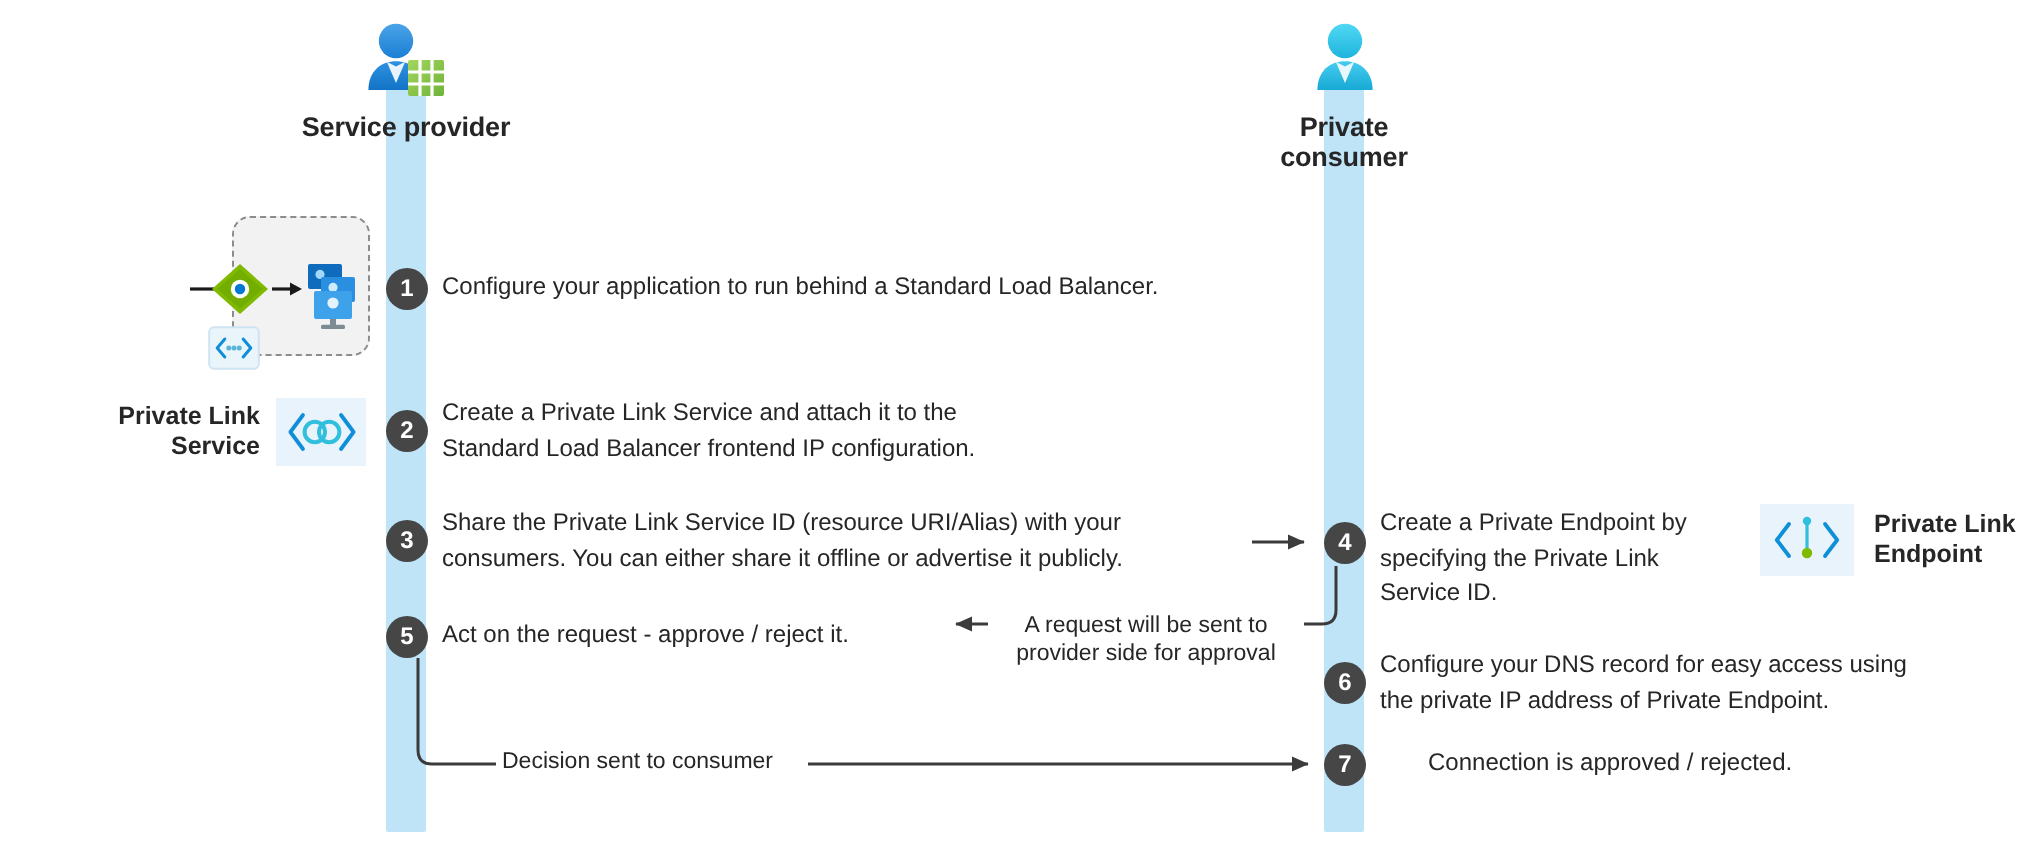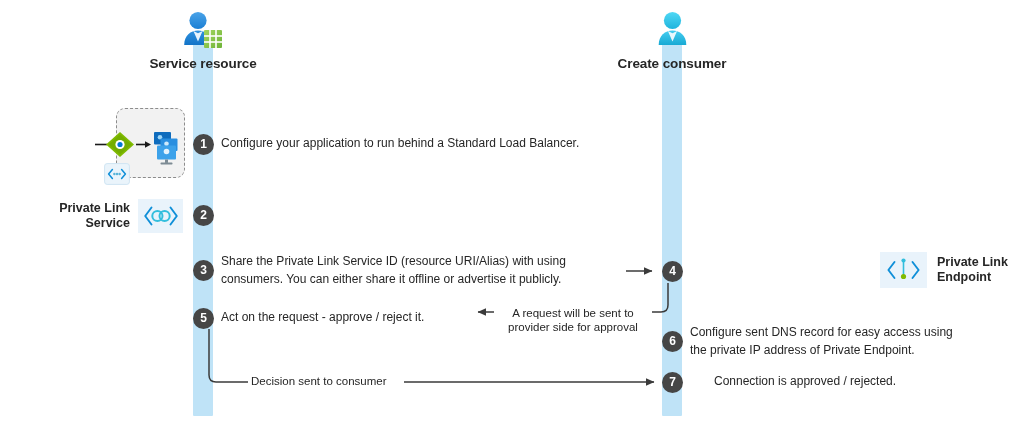--- a/index.html
+++ b/index.html
@@ -137,22 +137,22 @@
         <stop offset="0%" stop-color="#46cdf0"></stop>
         <stop offset="100%" stop-color="#17a9d4"></stop>
       </linearGradient>
     </defs>
     <circle cx="17.5" cy="9.5" r="8.6" fill="url(#cgHead)"></circle>
     <path d="M3.7 34 C3.7 24.5 10.1 19.6 17.5 19.6 C24.9 19.6 31.3 24.5 31.3 34 Z" fill="url(#cgBody)"></path>
     <path d="M12.9 19.9 L17.5 30.5 L22.1 19.9 L17.5 22.2 Z" fill="#e8f8fd"></path>
   </svg>
 
   <div class="actor-label" style="left:148px;top:56px;width:110px;"><span>Service
-resource</span></div>
-  <div class="actor-label" style="left:617px;top:56px;width:110px;"><span>Create
+provider</span></div>
+  <div class="actor-label" style="left:617px;top:56px;width:110px;"><span>Private
 consumer</span></div>
 
 
   <div class="dash-box" style="left:116px;top:108px;width:67px;height:68px;"></div>
 
   <svg class="abs" style="left:95px;top:128px;" width="92" height="48" viewBox="0 0 92 48">
 
     <line x1="0" y1="16.5" x2="12" y2="16.5" stroke="#1a1a1a" stroke-width="1.6"></line>
 
     <polygon points="25,4 39,16.5 25,29 11,16.5" fill="#7fba00"></polygon>
@@ -228,30 +228,35 @@
   </svg>
 
   <div class="annot" style="left:494px;top:306px;width:152px;"><span>A request will be sent to
 provider side for approval</span></div>
   <div class="annot annot-left" style="left:248px;top:374px;width:150px;"><span>Decision sent to consumer</span></div>
 
   <div class="step-badge" style="left:193px;top:134px;"><span>1</span></div>
   <div class="step-text" style="left:221px;top:135px;width:470px;"><span>Configure your application to run behind a Standard Load Balancer.</span></div>
 
   <div class="step-badge" style="left:193px;top:205px;"><span>2</span></div>
+  <div class="step-text" style="left:221px;top:198px;width:450px;"><span>Create a Private Link Service and attach it to the
+Standard Load Balancer frontend IP configuration.</span></div>
 
   <div class="step-badge" style="left:193px;top:260px;"><span>3</span></div>
-  <div class="step-text" style="left:221px;top:253px;width:420px;"><span>Share the Private Link Service ID (resource URI/Alias) with using
+  <div class="step-text" style="left:221px;top:253px;width:420px;"><span>Share the Private Link Service ID (resource URI/Alias) with your
 consumers. You can either share it offline or advertise it publicly.</span></div>
 
   <div class="step-badge" style="left:662px;top:261px;"><span>4</span></div>
+  <div class="step-text" style="left:690px;top:253px;width:190px;"><span>Create a Private Endpoint by
+specifying the Private Link
+Service ID.</span></div>
 
   <div class="step-badge" style="left:193px;top:308px;"><span>5</span></div>
   <div class="step-text" style="left:221px;top:309px;width:300px;"><span>Act on the request - approve / reject it.</span></div>
 
   <div class="step-badge" style="left:662px;top:331px;"><span>6</span></div>
-  <div class="step-text" style="left:690px;top:324px;width:320px;"><span>Configure sent DNS record for easy access using
+  <div class="step-text" style="left:690px;top:324px;width:320px;"><span>Configure your DNS record for easy access using
 the private IP address of Private Endpoint.</span></div>
 
   <div class="step-badge" style="left:662px;top:372px;"><span>7</span></div>
   <div class="step-text" style="left:666px;top:373px;width:300px;margin-left:48px;"><span>Connection is approved / rejected.</span></div>
 
 </div>
 
 </body></html>

